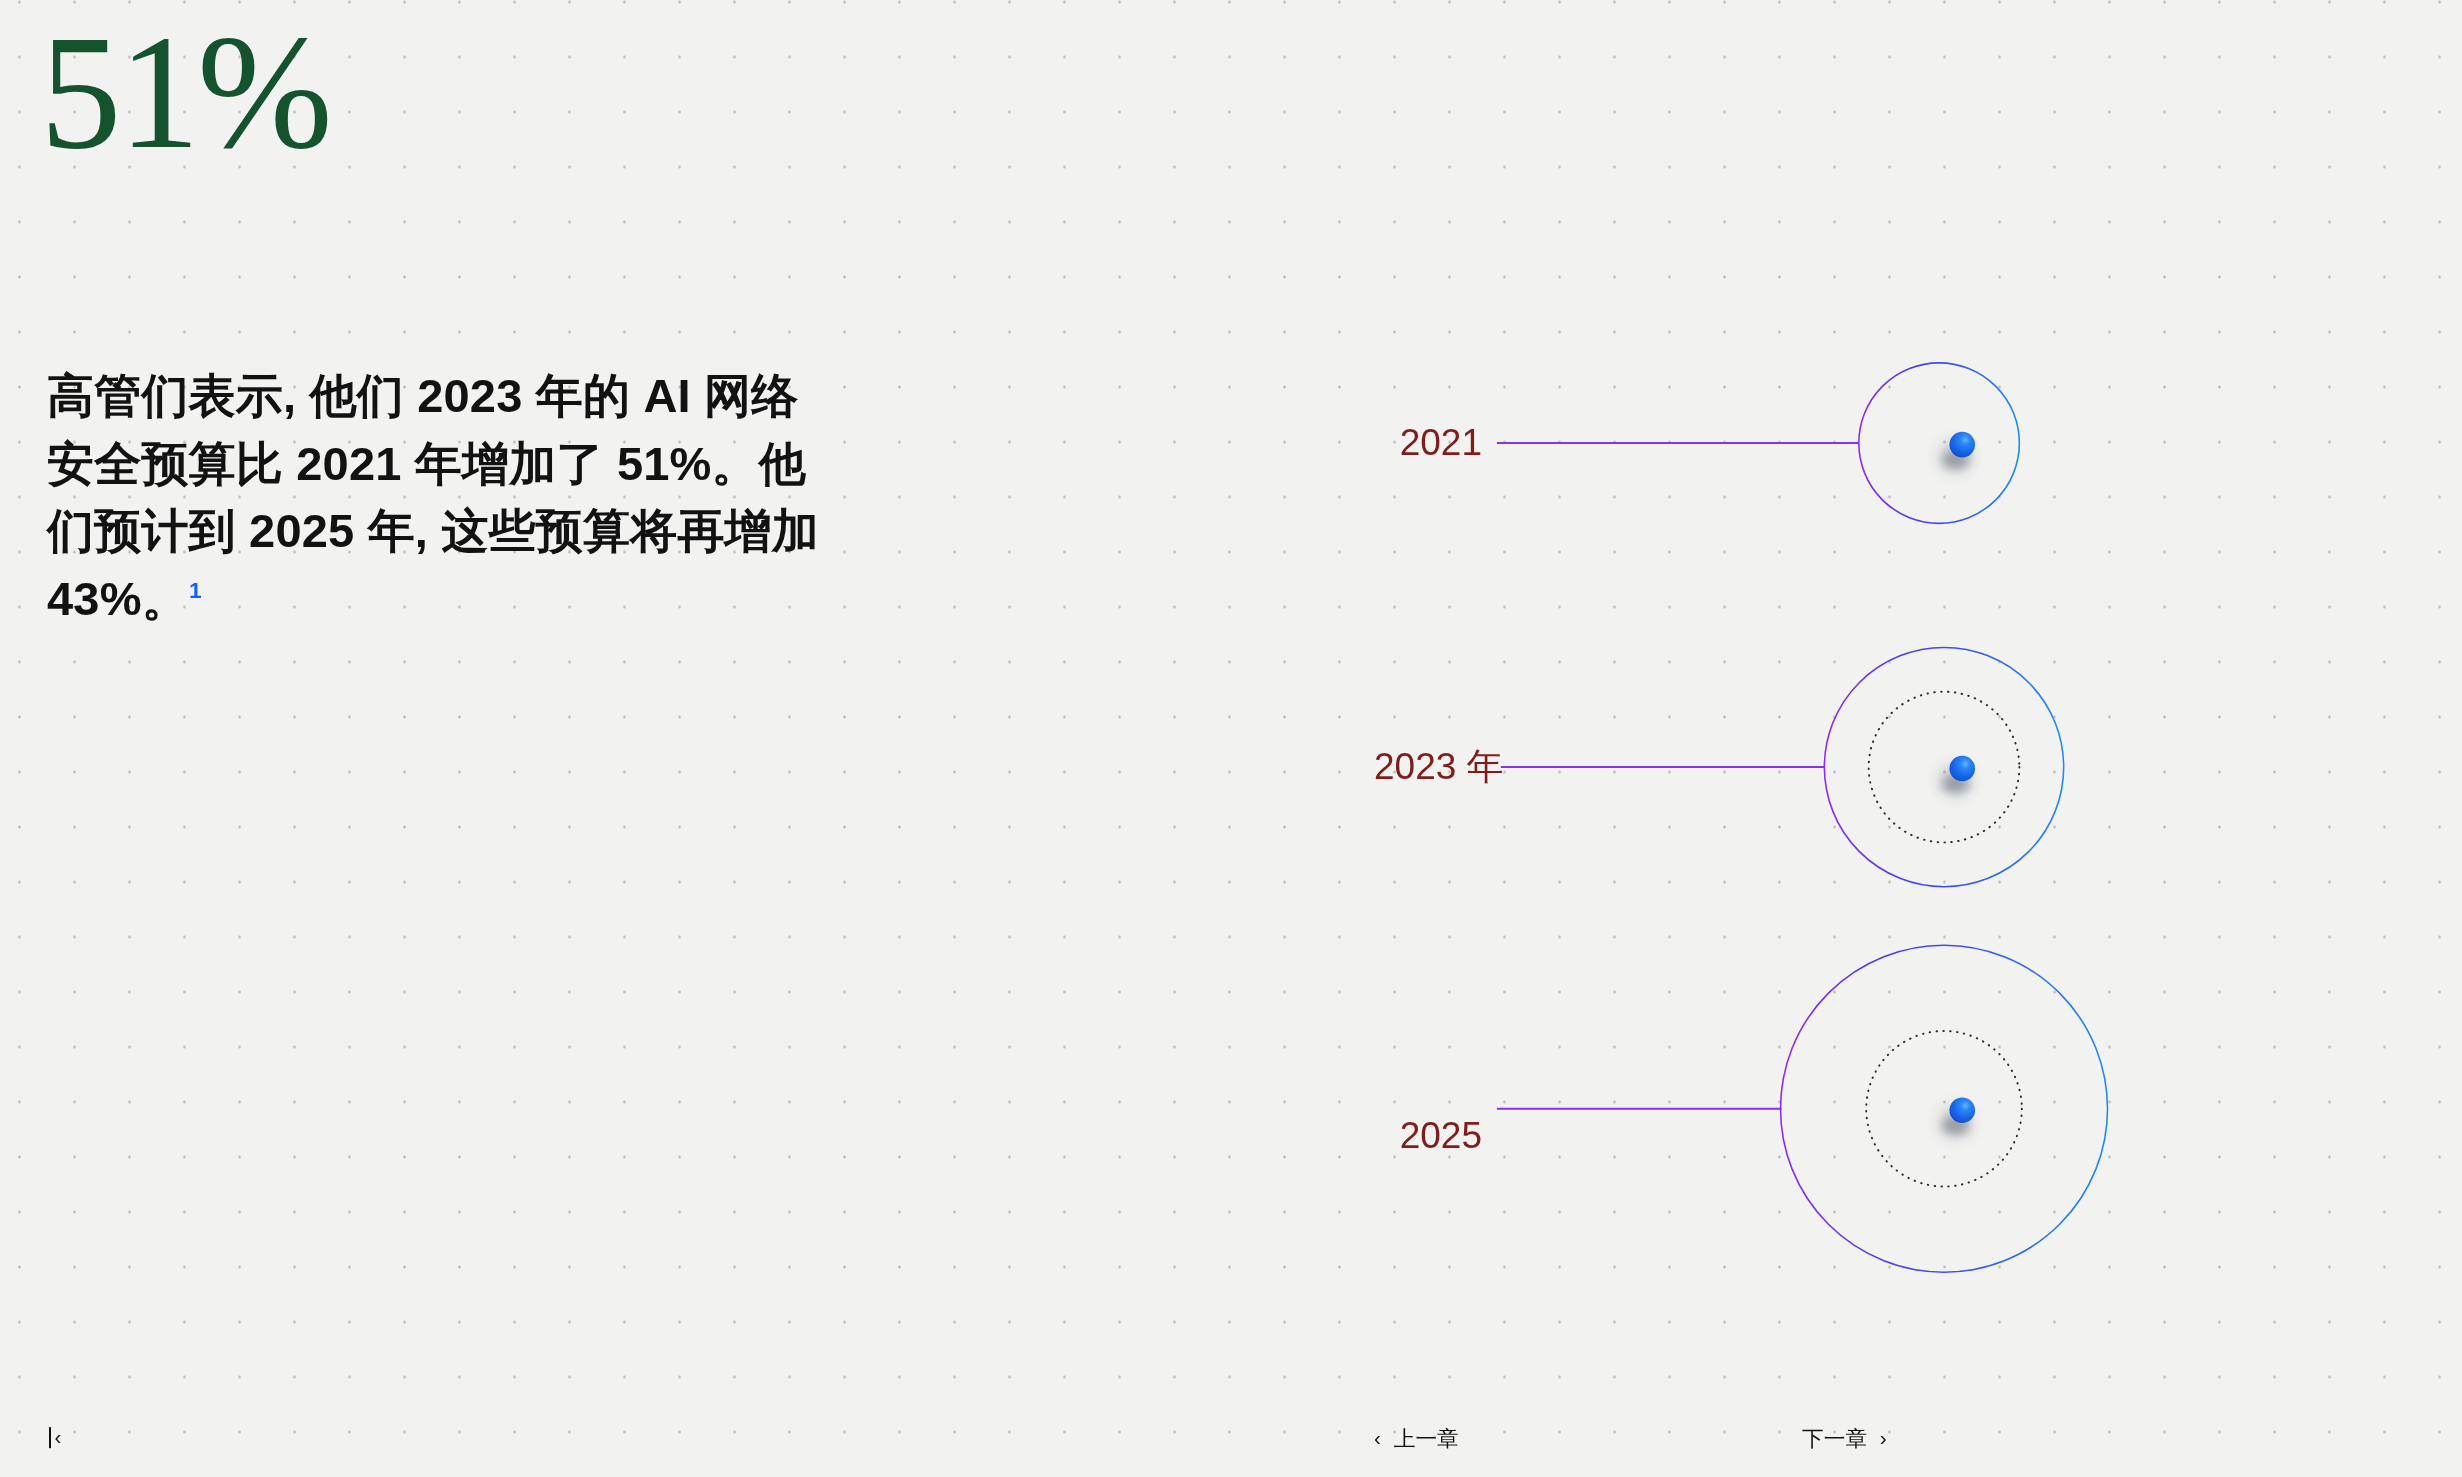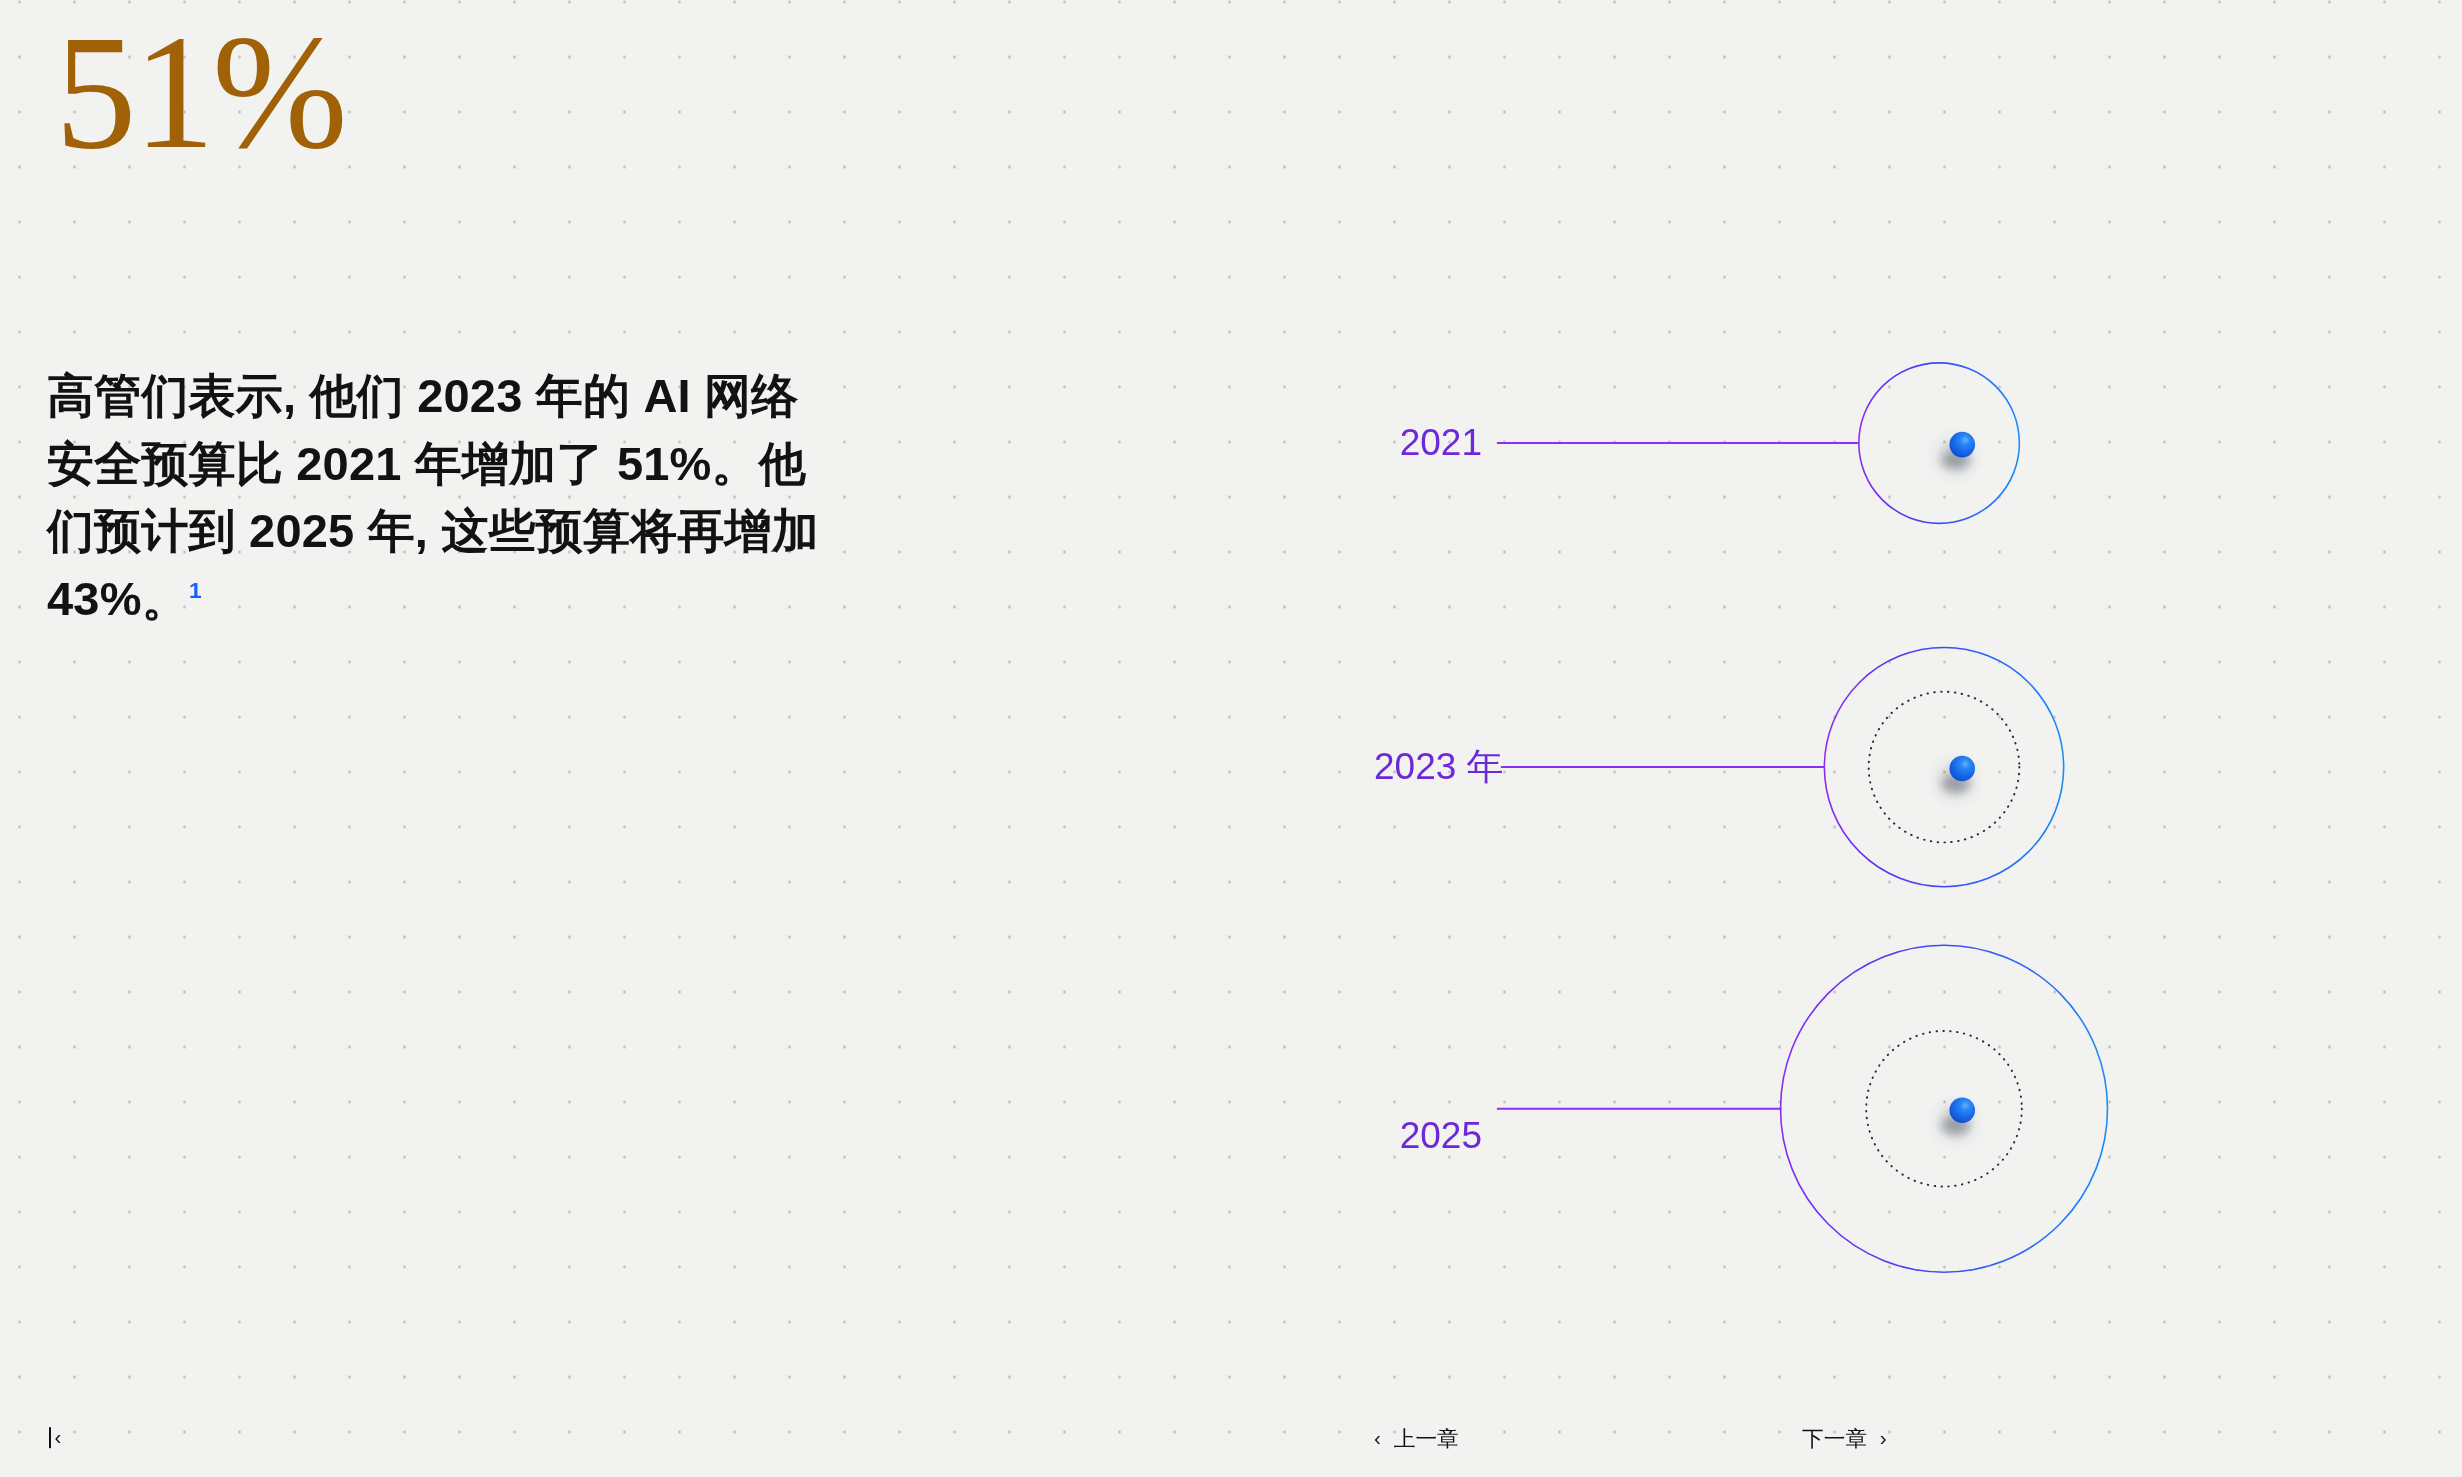--- a/index.html
+++ b/index.html
@@ -13,25 +13,25 @@
   #dot-grid{
     position:absolute;inset:0;
     background-image:radial-gradient(circle, #b9b9b7 1.3px, rgba(0,0,0,0) 1.5px);
     background-size:55px 55px;
     background-position:47px 29.5px;
     opacity:.85;
     pointer-events:none;
   }
   
   #big-stat{
-    position:absolute;left:55px;top:10.8px;
+    position:absolute;left:40px;top:10.8px;
     font-family:"Liberation Serif","DejaVu Serif",serif;
     font-size:163px;line-height:1;
     font-weight:300;
-    color:#a16207;
+    color:#14532d;
     letter-spacing:-3px;
     white-space:nowrap;
     text-align:right;
   }
   
   #body-copy{
     position:absolute;left:47px;top:362px;
     width:788px;
     font-size:47px;
     line-height:1.44;
@@ -43,21 +43,21 @@
     color:#1362fa;
     font-size:22.7px;
     vertical-align:super;
     line-height:0;
   }
   
   #diagram{position:absolute;left:0;top:0;width:2626px;height:1477px;}
   .ring-label{
     position:absolute;
     font-size:37px;
-    color:#6d28d9;
+    color:#7f1d1d;
     white-space:nowrap;
     transform:translateY(-50%);
     text-align:right;
   }
   
   #footer{
     position:absolute;left:0;bottom:0;width:2626px;height:79px;
   }
   .foot-btn{
     position:absolute;

